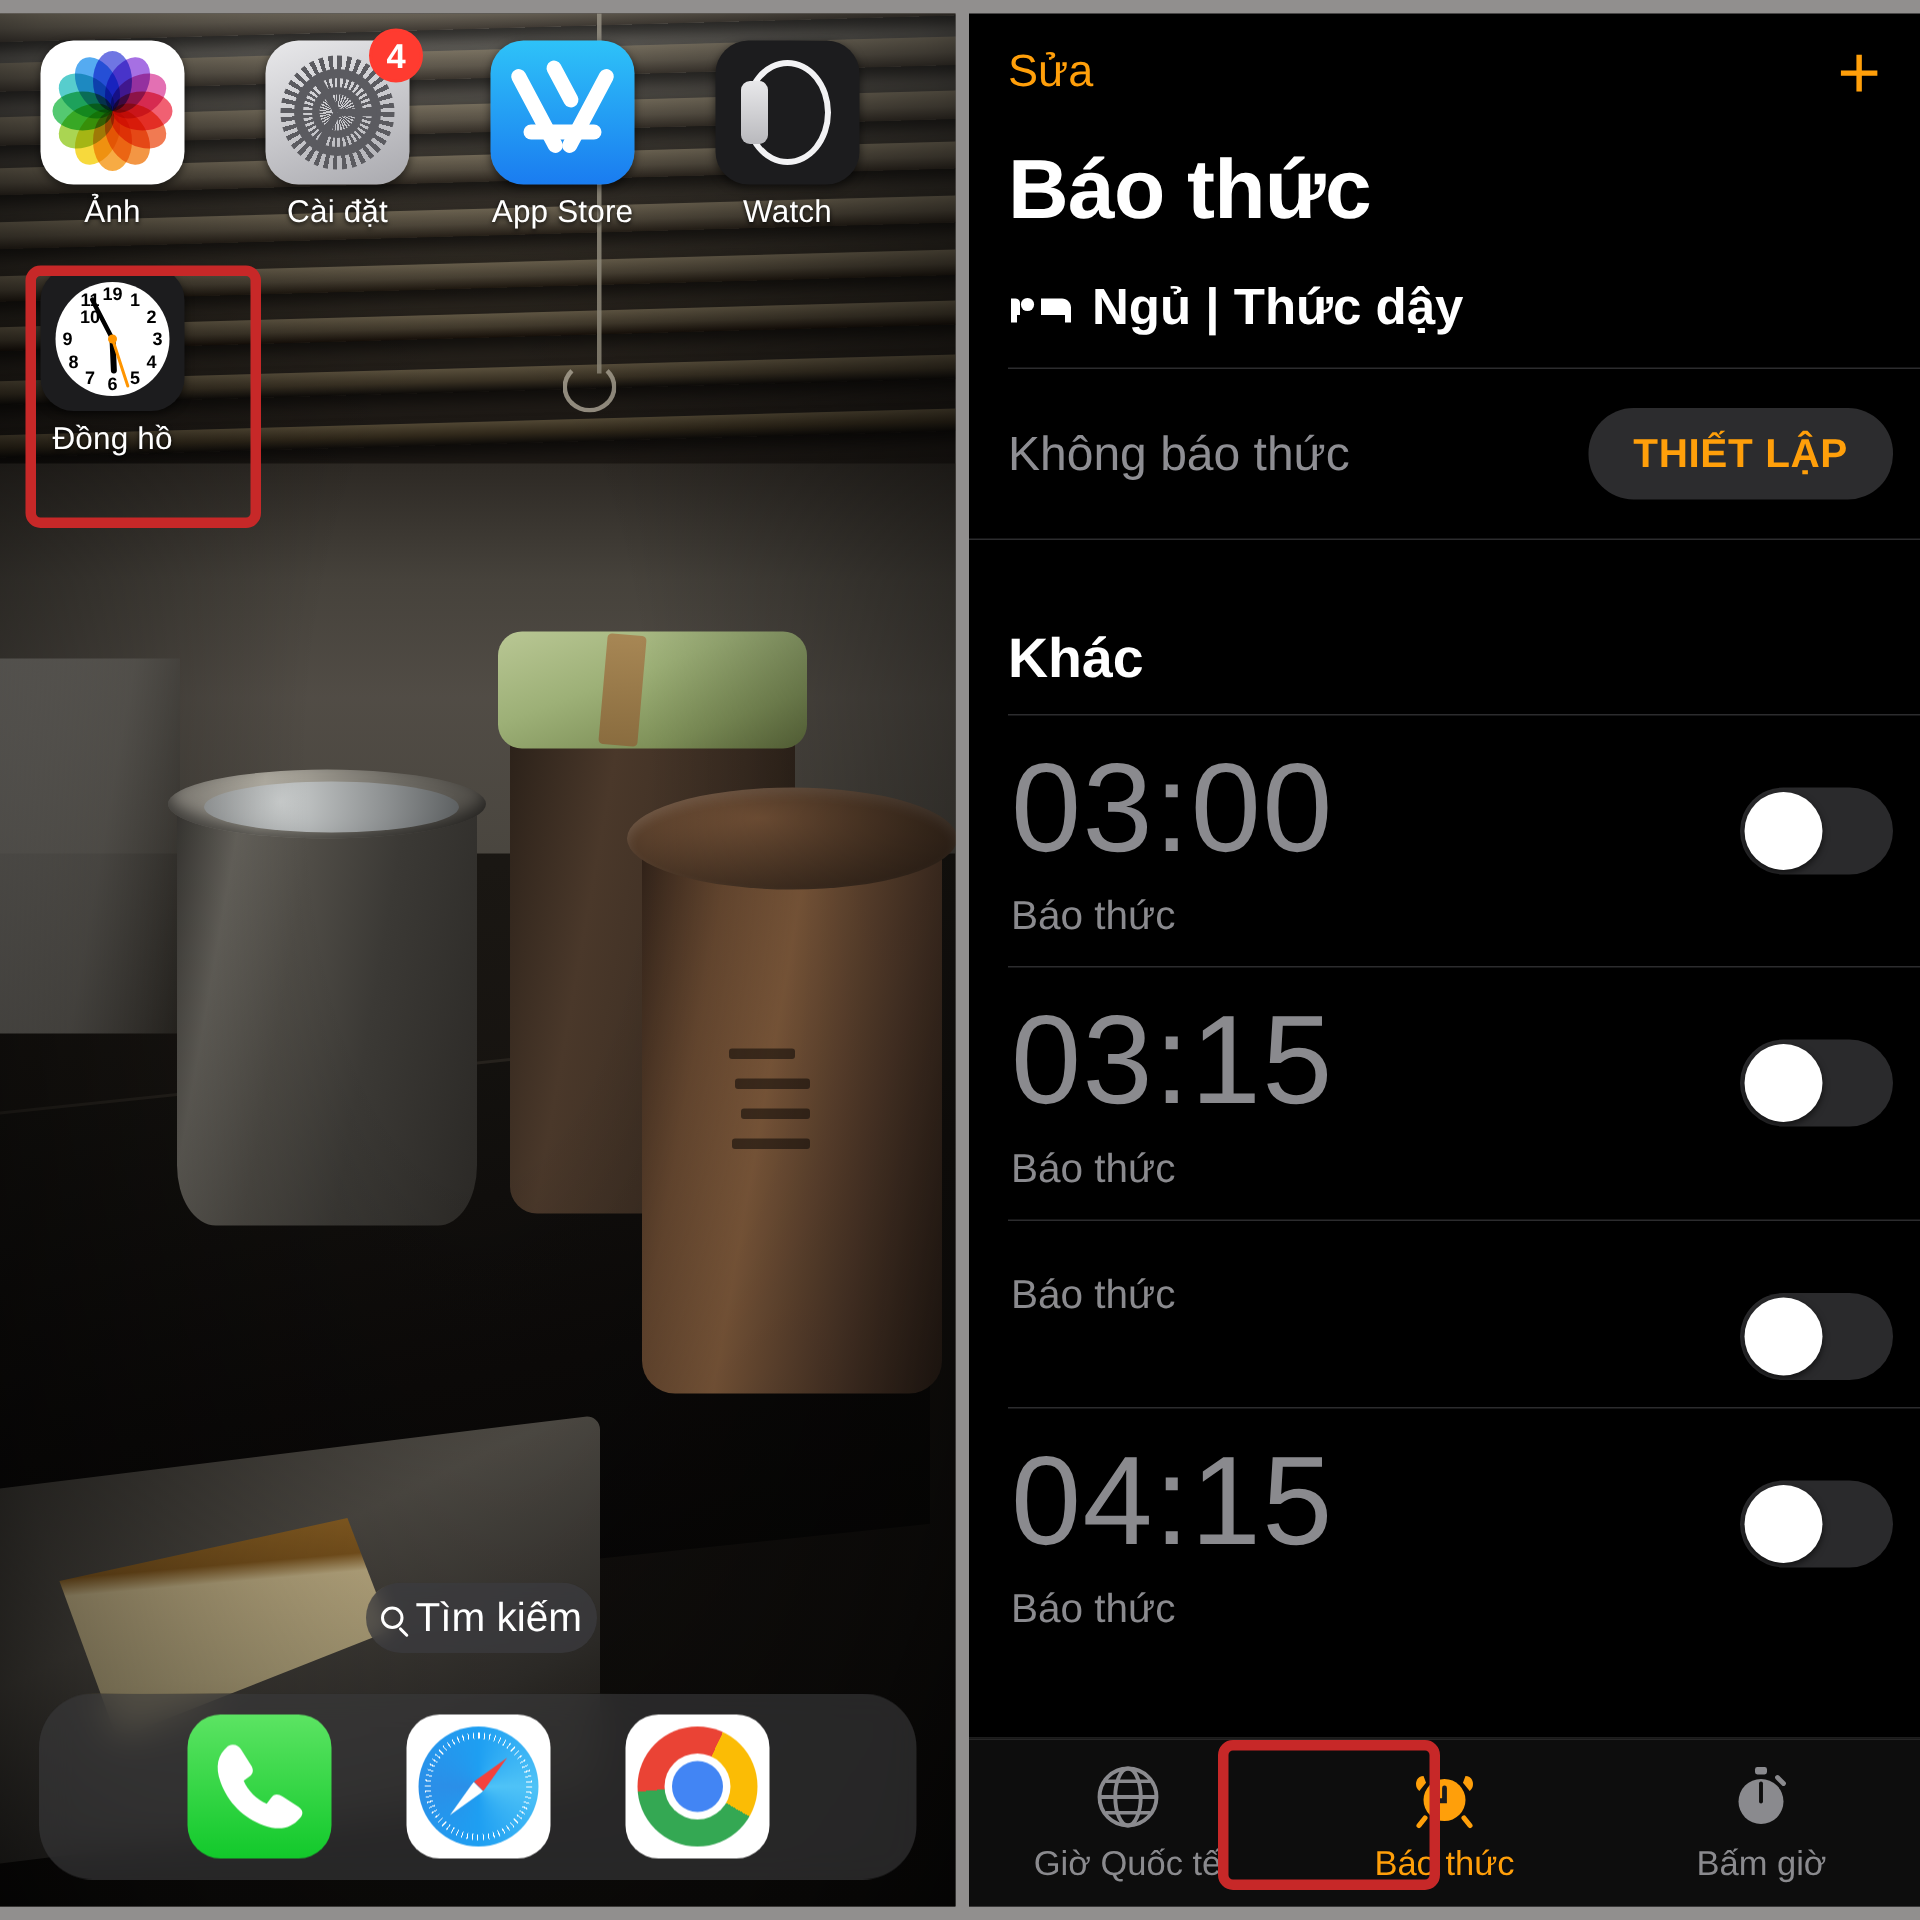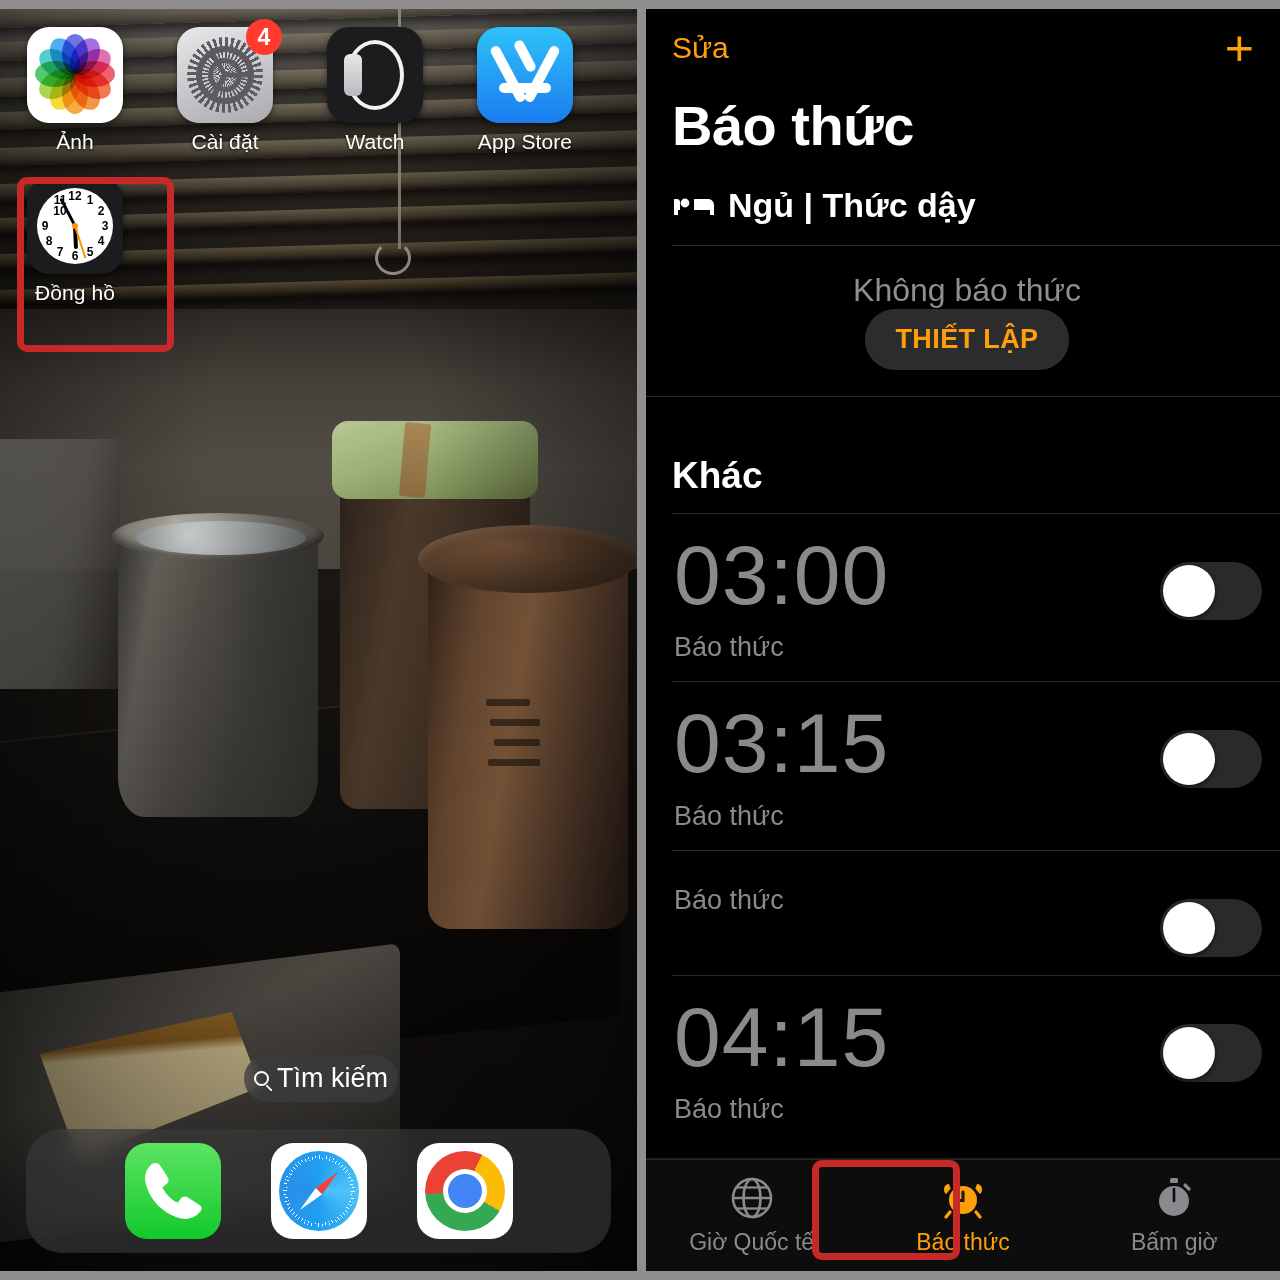--- a/index.html
+++ b/index.html
@@ -171,21 +171,21 @@
   .bigtitle{ color:#fff; font-size:56px; font-weight:700; padding:6px 26px 14px; letter-spacing:-.5px; }
 
   .sleep-row{ display:flex; align-items:center; gap:12px; padding:14px 26px 20px; }
   .bedicon{ width:44px; height:30px; position:relative; }
   .sleep-text{ color:#fff; font-size:34px; font-weight:600; }
 
   .divider{ height:1px; background:#2c2c2e; margin-left:26px; }
   .divider.full{ margin-left:0; }
 
   .no-alarm{ display:flex; align-items:center; justify-content:space-between;
-             padding:26px 18px 26px 26px;flex-direction:column; }
+             padding:26px 18px 26px 26px; }
   .no-alarm .lbl{ color:#8e8e93; font-size:32px; }
   .setup-btn{ background:#2c2c2e; color:#ff9f0a; font-size:27px; font-weight:700;
               padding:15px 30px; border-radius:30px; letter-spacing:.4px; }
 
   .sec-head{ color:#fff; font-size:37px; font-weight:700; padding:58px 26px 16px; }
 
   .alarm{ display:flex; align-items:flex-start; justify-content:space-between;
           padding:20px 18px 18px 28px; }
   .alarm .left{ display:flex; flex-direction:column; gap:2px; }
   .atime{ color:#8a8a8e; font-size:84px; font-weight:300; line-height:.98; letter-spacing:1px; }
@@ -278,35 +278,35 @@
               <div class="gear-ring"></div>
               <div class="gear-in"></div>
           <div class="gear-spoke" style="transform: translate(-50%, 0px) rotate(30deg);"></div>
               <div class="gear-spoke" style="transform: translate(-50%, 0px) rotate(150deg);"></div>
               <div class="gear-spoke" style="transform: translate(-50%, 0px) rotate(270deg);"></div>
             </div>
           <div class="applabel">Cài đặt</div>
         </div>
 
         <div class="appcell">
-          <div class="appicon ico-watch">
-            <div class="w-ring"></div>
-              <div class="w-case"></div>
-          </div>
-          <div class="applabel">Watch</div>
-        </div>
-
-        <div class="appcell">
           <div class="appicon ico-appstore">
             <div class="as-bar" style="left:22px;top:56px;width:52px;height:10px;"></div>
             <div class="as-bar" style="left:26px;top:16px;width:10px;height:62px;transform:rotate(-28deg);transform-origin:50% 50%;"></div>
             <div class="as-bar" style="left:60px;top:16px;width:10px;height:62px;transform:rotate(28deg);transform-origin:50% 50%;"></div>
             <div class="as-bar" style="left:43px;top:12px;width:10px;height:34px;transform:rotate(-28deg);"></div>
           </div>
           <div class="applabel">App Store</div>
+        </div>
+
+        <div class="appcell">
+          <div class="appicon ico-watch">
+            <div class="w-ring"></div>
+              <div class="w-case"></div>
+          </div>
+          <div class="applabel">Watch</div>
         </div>
       </div>
 
       <div class="approw" style="margin-top:24px;">
         <div class="appcell">
           <div class="appicon ico-clock">
             <div class="clockface" id="clockface">
               <div class="hand hand-m" id="handM" style="transform: translateX(-50%) rotate(332.7deg);"></div>
               <div class="hand hand-h" id="handH" style="transform: translateX(-50%) rotate(177.5deg);"></div>
               <div class="hand hand-s" id="handS" style="transform: translateX(-50%) rotate(162deg);"></div>
@@ -315,21 +315,21 @@
                 <div class="cnum" style="left: 63.9808px; top: 23px;">2</div>
                 <div class="cnum" style="left: 68px; top: 38px;">3</div>
                 <div class="cnum" style="left: 63.9808px; top: 53px;">4</div>
                 <div class="cnum" style="left: 53px; top: 63.9808px;">5</div>
                 <div class="cnum" style="left: 38px; top: 68px;">6</div>
                 <div class="cnum" style="left: 23px; top: 63.9808px;">7</div>
                 <div class="cnum" style="left: 12.0192px; top: 53px;">8</div>
                 <div class="cnum" style="left: 8px; top: 38px;">9</div>
                 <div class="cnum" style="left: 23px; top: 23px;">10</div>
                 <div class="cnum" style="left: 23px; top: 12.0192px;">11</div>
-                <div class="cnum" style="left: 38px; top: 8px;">12</div>
+                <div class="cnum" style="left: 38px; top: 8px;">19</div>
               </div>
           </div>
           <div class="applabel">Đồng hồ</div>
         </div>
       </div>
     </div>
 
     <div class="searchpill">
       <div class="mag"></div>
       <span>Tìm kiếm</span>

